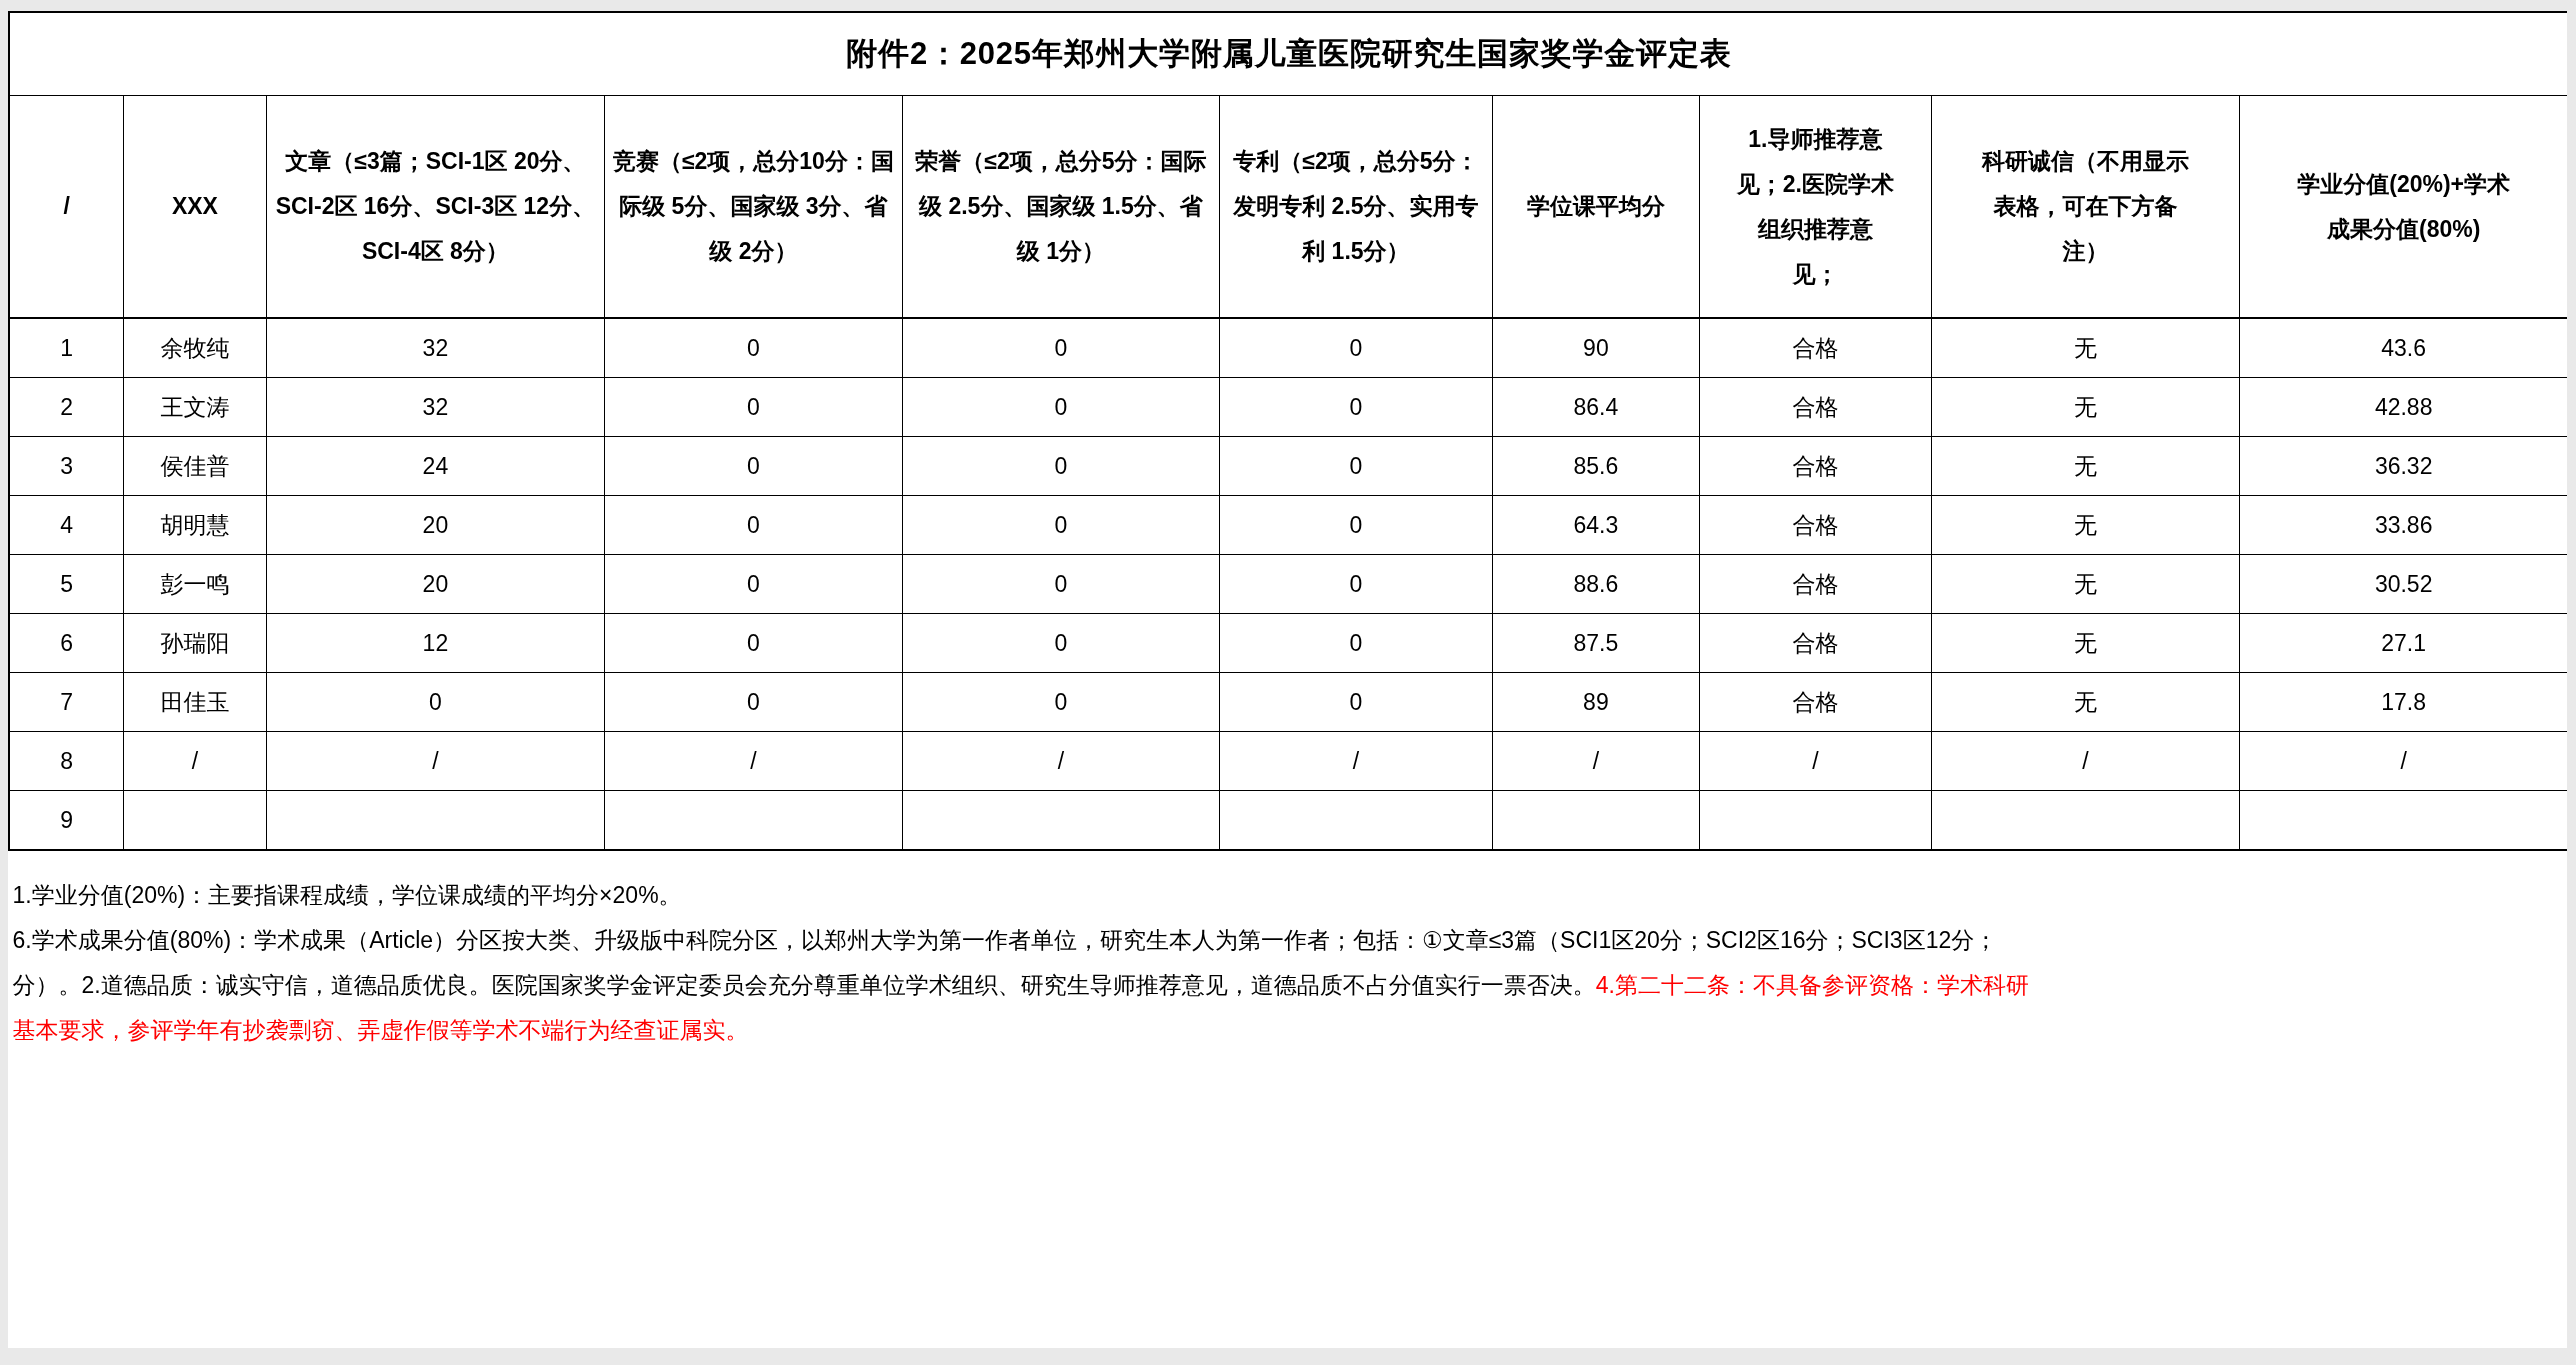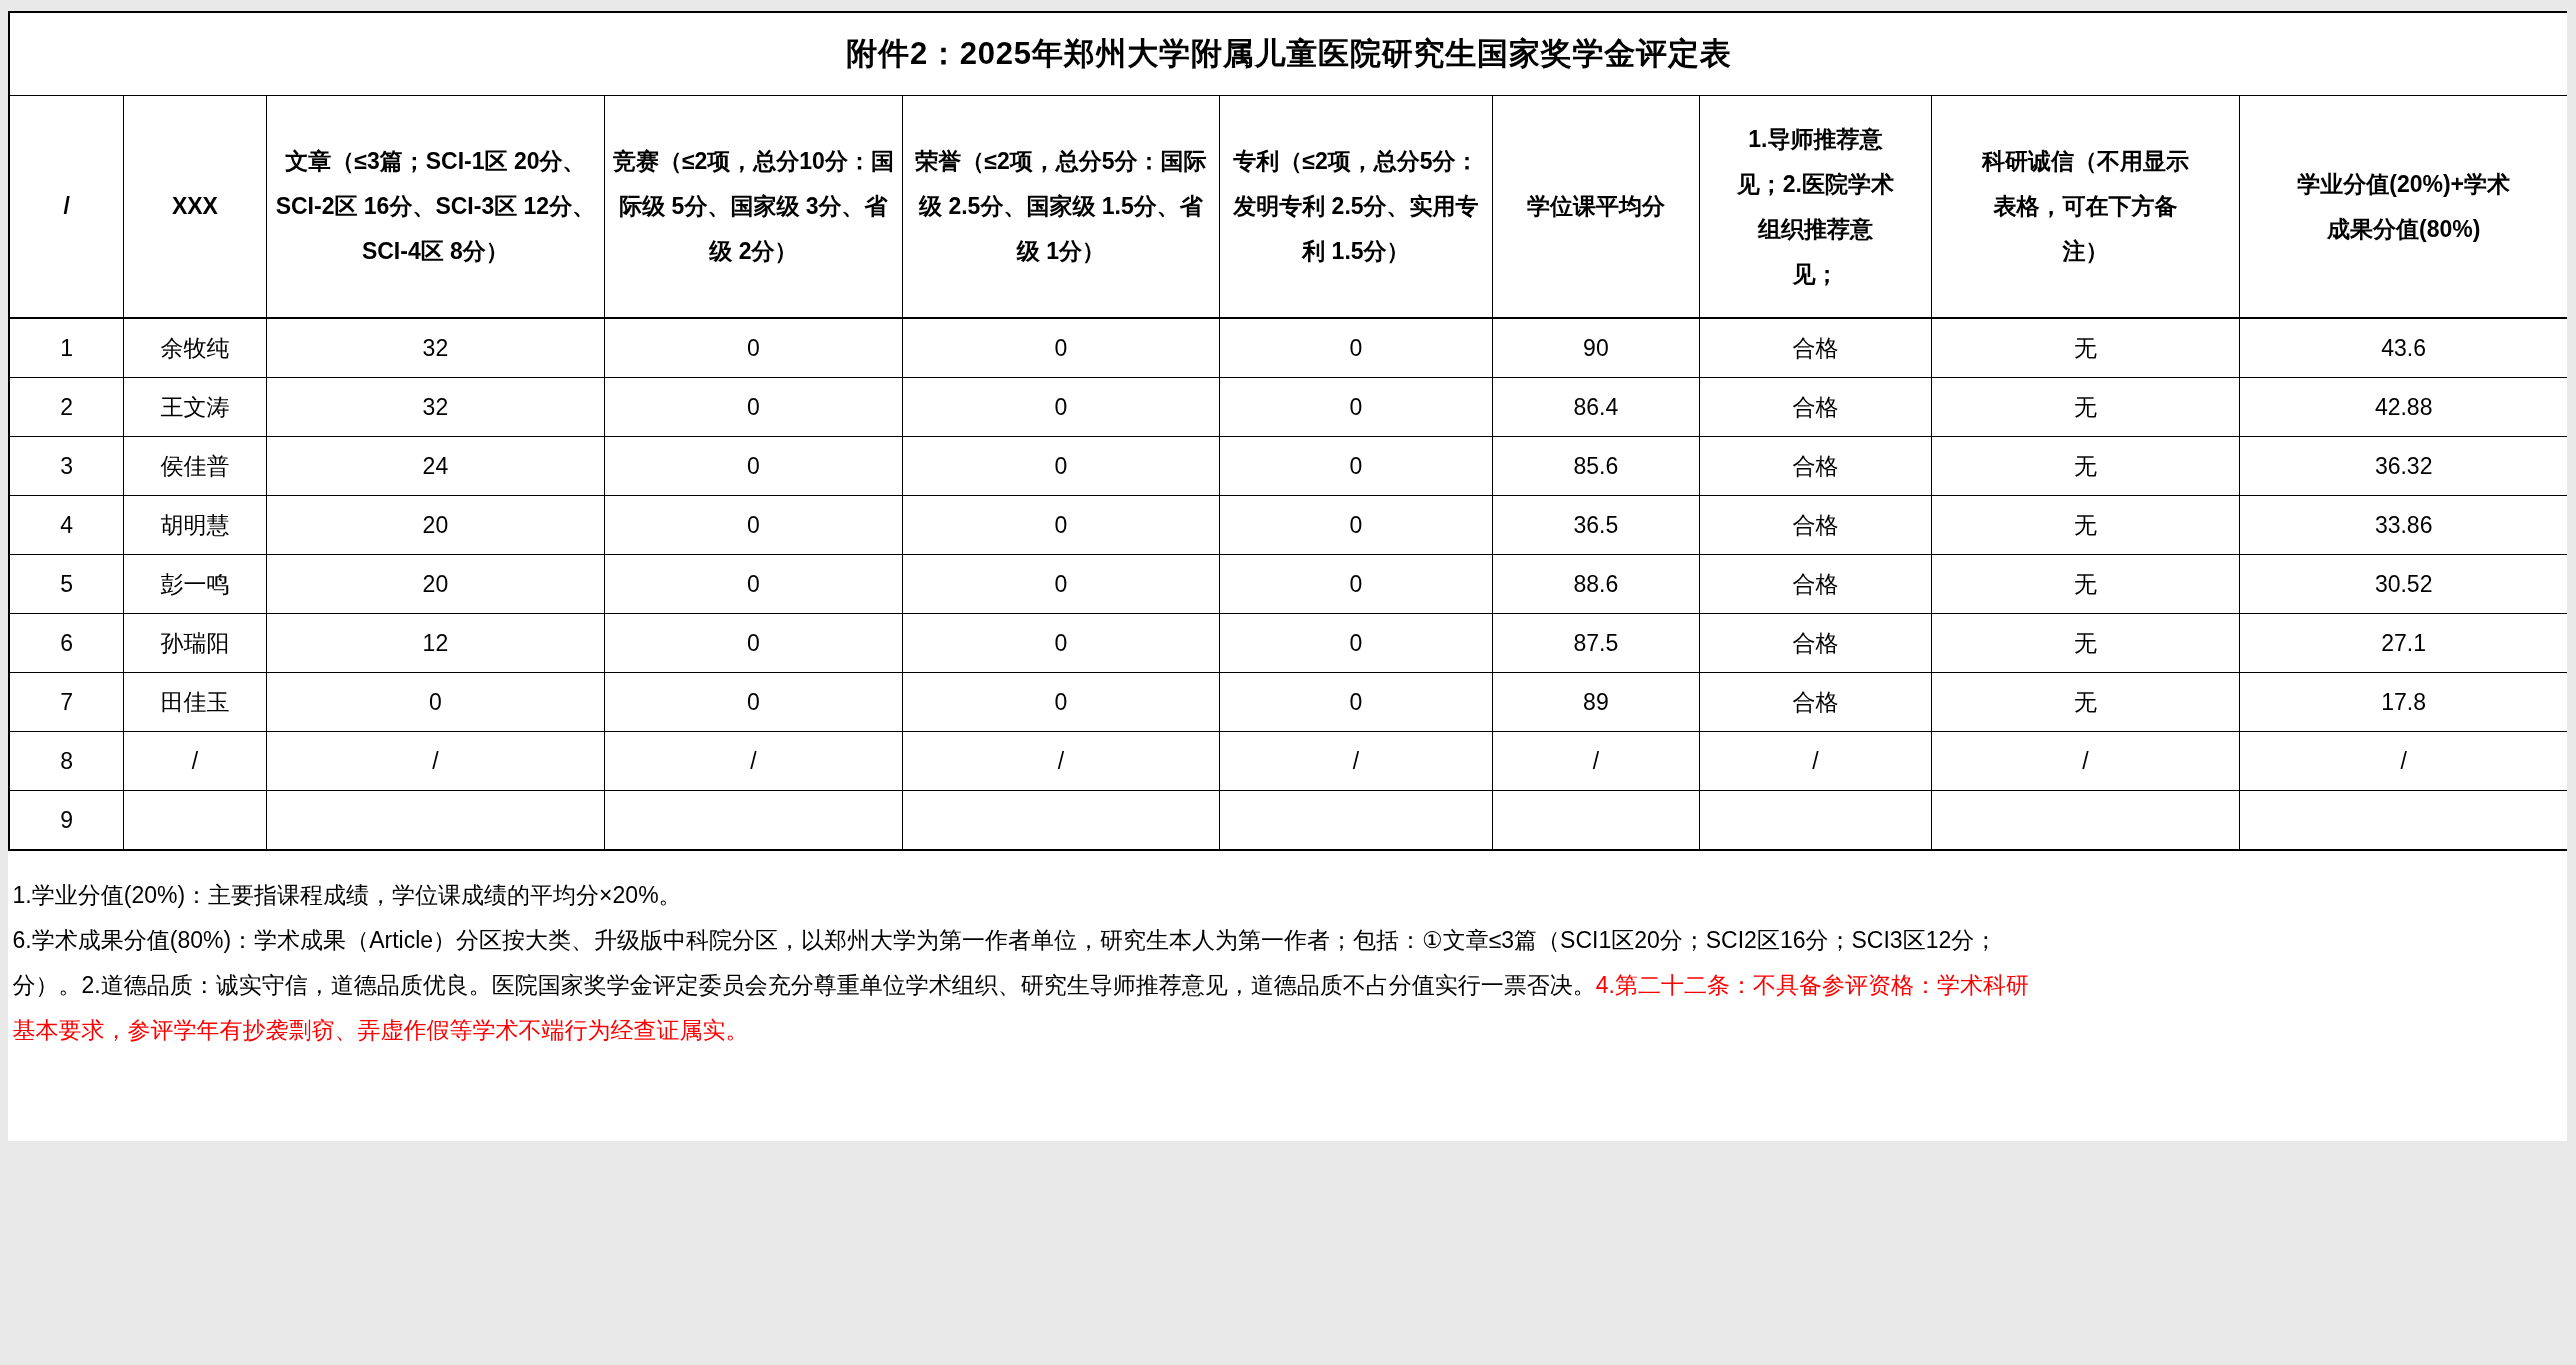--- a/index.html
+++ b/index.html
@@ -3,21 +3,21 @@
 <meta charset="utf-8">
 <style>
   html,body{margin:0;padding:0;}
   body{
     width:2576px;height:1366px;overflow:hidden;position:relative;
     background:#e9e9e9;
     font-family:"Liberation Sans","DejaVu Sans",sans-serif;
     color:#000;
   }
   .page{
-    position:absolute;left:8.4px;top:11px;width:2559px;height:1130px;
+    position:absolute;left:8.4px;top:11px;width:2559px;height:1337px;
     background:#ffffff;overflow:hidden;
   }
   table.tbl{
     border-collapse:collapse;table-layout:fixed;width:2559px;
     border:2.5px solid #000;
   }
   .tbl td{
     border:1.7px solid #000;
     text-align:center;vertical-align:middle;
     padding:0 5px;overflow:hidden;
@@ -109,21 +109,21 @@
         <td>无</td>
         <td>36.32</td>
       </tr>
       <tr class="dr">
         <td>4</td>
         <td>胡明慧</td>
         <td>20</td>
         <td>0</td>
         <td>0</td>
         <td>0</td>
-        <td>36.5</td>
+        <td>64.3</td>
         <td>合格</td>
         <td>无</td>
         <td>33.86</td>
       </tr>
       <tr class="dr">
         <td>5</td>
         <td>彭一鸣</td>
         <td>20</td>
         <td>0</td>
         <td>0</td>

